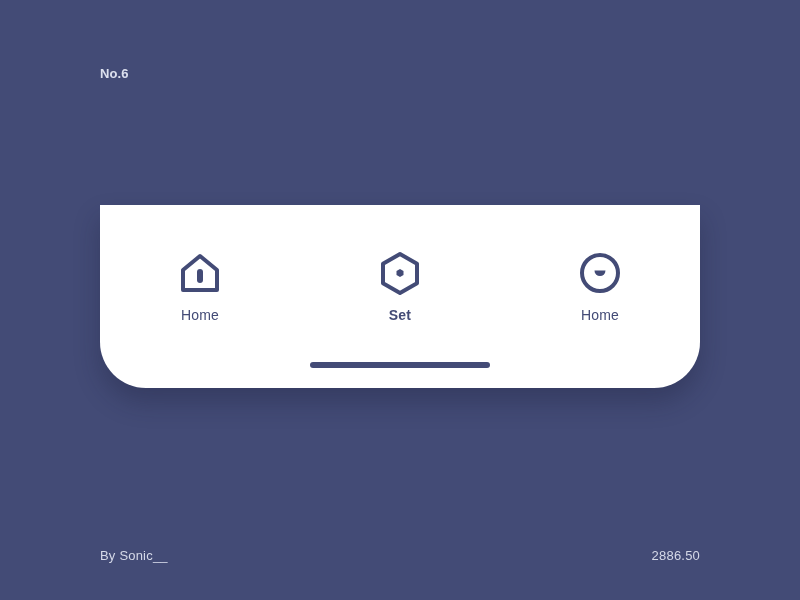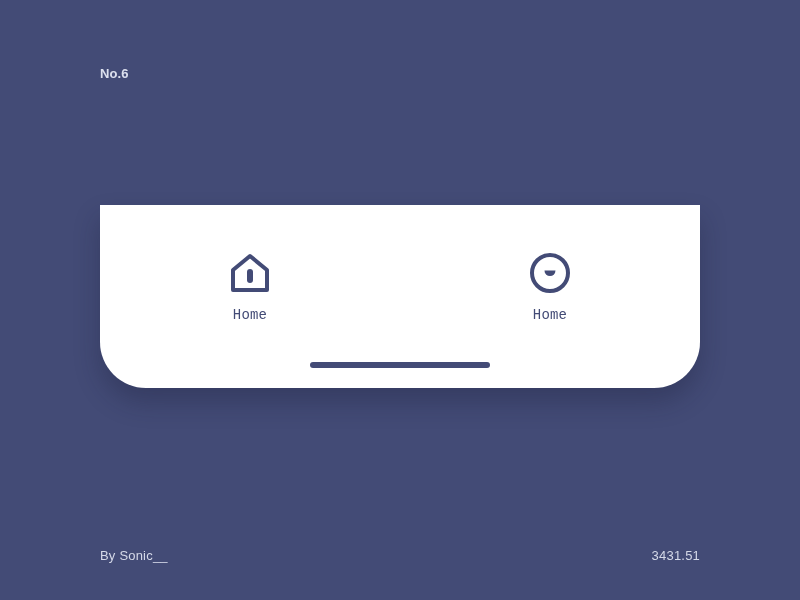--- a/index.html
+++ b/index.html
@@ -71,21 +71,20 @@
     align-items: flex-start;
     justify-content: space-around;
   }
 
   .tab-item {
     width: 110px;
     display: flex;
     flex-direction: column;
     align-items: center;
     cursor: pointer;
-    font-family: Liberation Mono, monospace;
   }
 
   .tab-icon {
     width: 52px;
     height: 52px;
     display: flex;
     align-items: center;
     justify-content: center;
   }
 
@@ -155,35 +154,44 @@
       <div class="tab-item">
         <span class="tab-icon">
           <svg width="48" height="48" viewBox="0 0 48 48" fill="none">
             <path d="M24 7 L41 21 L41 41 L7 41 L7 21 Z" stroke="#434B76" stroke-width="4" stroke-linejoin="round" stroke-linecap="round" fill="none"></path>
             <rect x="21" y="20" width="6" height="14" rx="3" fill="#434B76"></rect>
           </svg>
         </span>
         <span class="tab-label">Home</span>
       </div>
 
+      <div class="tab-item active">
+        <span class="tab-icon">
+          <svg width="48" height="48" viewBox="0 0 48 48" fill="none">
+            <path d="M24 5 L41 14.8 L41 34.2 L24 44 L7 34.2 L7 14.8 Z" stroke="#434B76" stroke-width="4" stroke-linejoin="round" fill="none"></path>
+            <path d="M24 20 L27.5 22 L27.5 26 L24 28 L20.5 26 L20.5 22 Z" fill="#434B76"></path>
+          </svg>
+        </span>
+        <span class="tab-label">Set</span>
+      </div>
 
 
       <div class="tab-item">
         <span class="tab-icon">
           <svg width="48" height="48" viewBox="0 0 48 48" fill="none">
             <circle cx="24" cy="24" r="18" stroke="#434B76" stroke-width="4" fill="none"></circle>
             <path d="M18.5 21.5 A5.5 5.5 0 0 0 29.5 21.5 Z" fill="#434B76"></path>
           </svg>
         </span>
         <span class="tab-label">Home</span>
       </div>
 
     </div>
 
     <div class="home-indicator"></div>
   </div>
 
   <div class="footer">
     <div class="footer-author">By Sonic__</div>
-    <div class="footer-date">3431.51</div>
+    <div class="footer-date">2886.50</div>
   </div>
 
 </div>
 
 </body></html>

